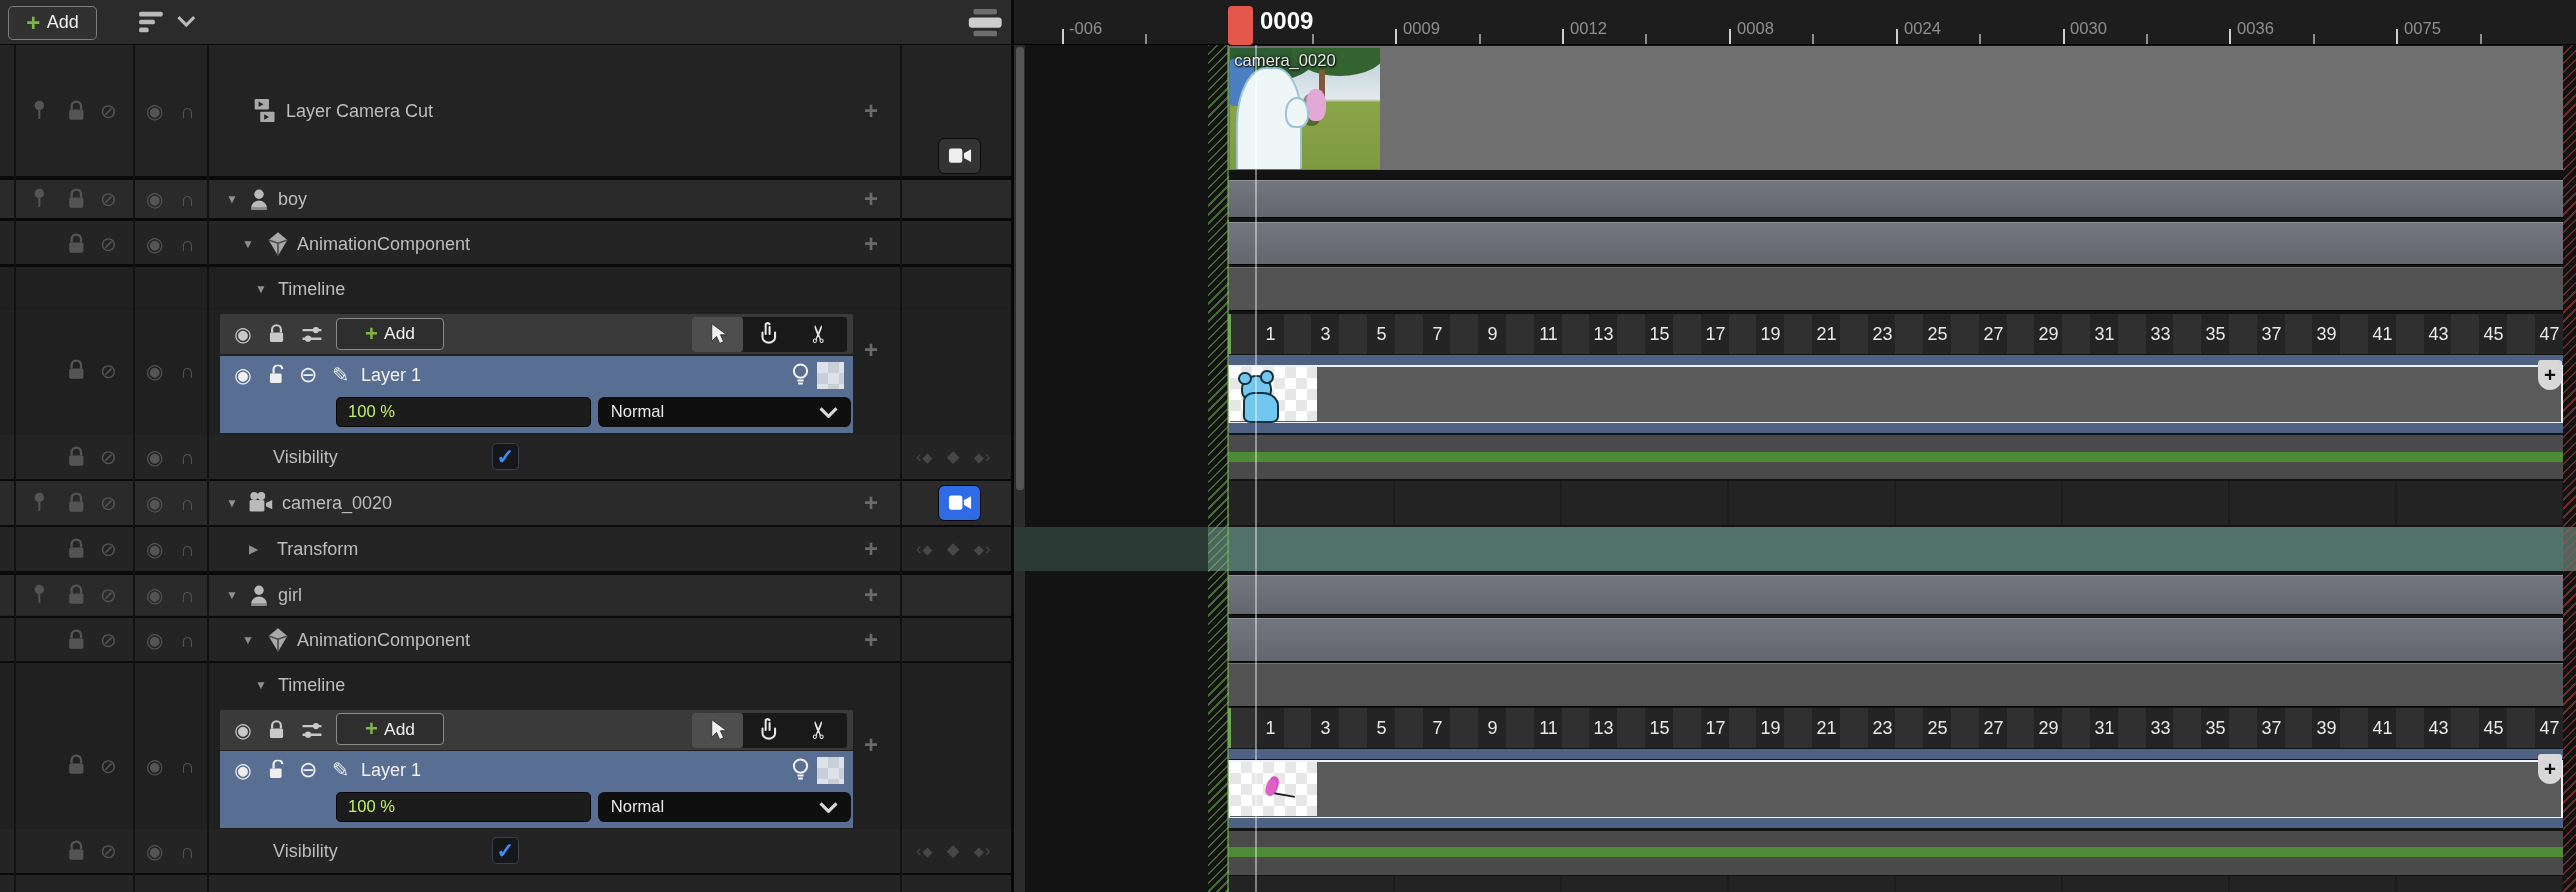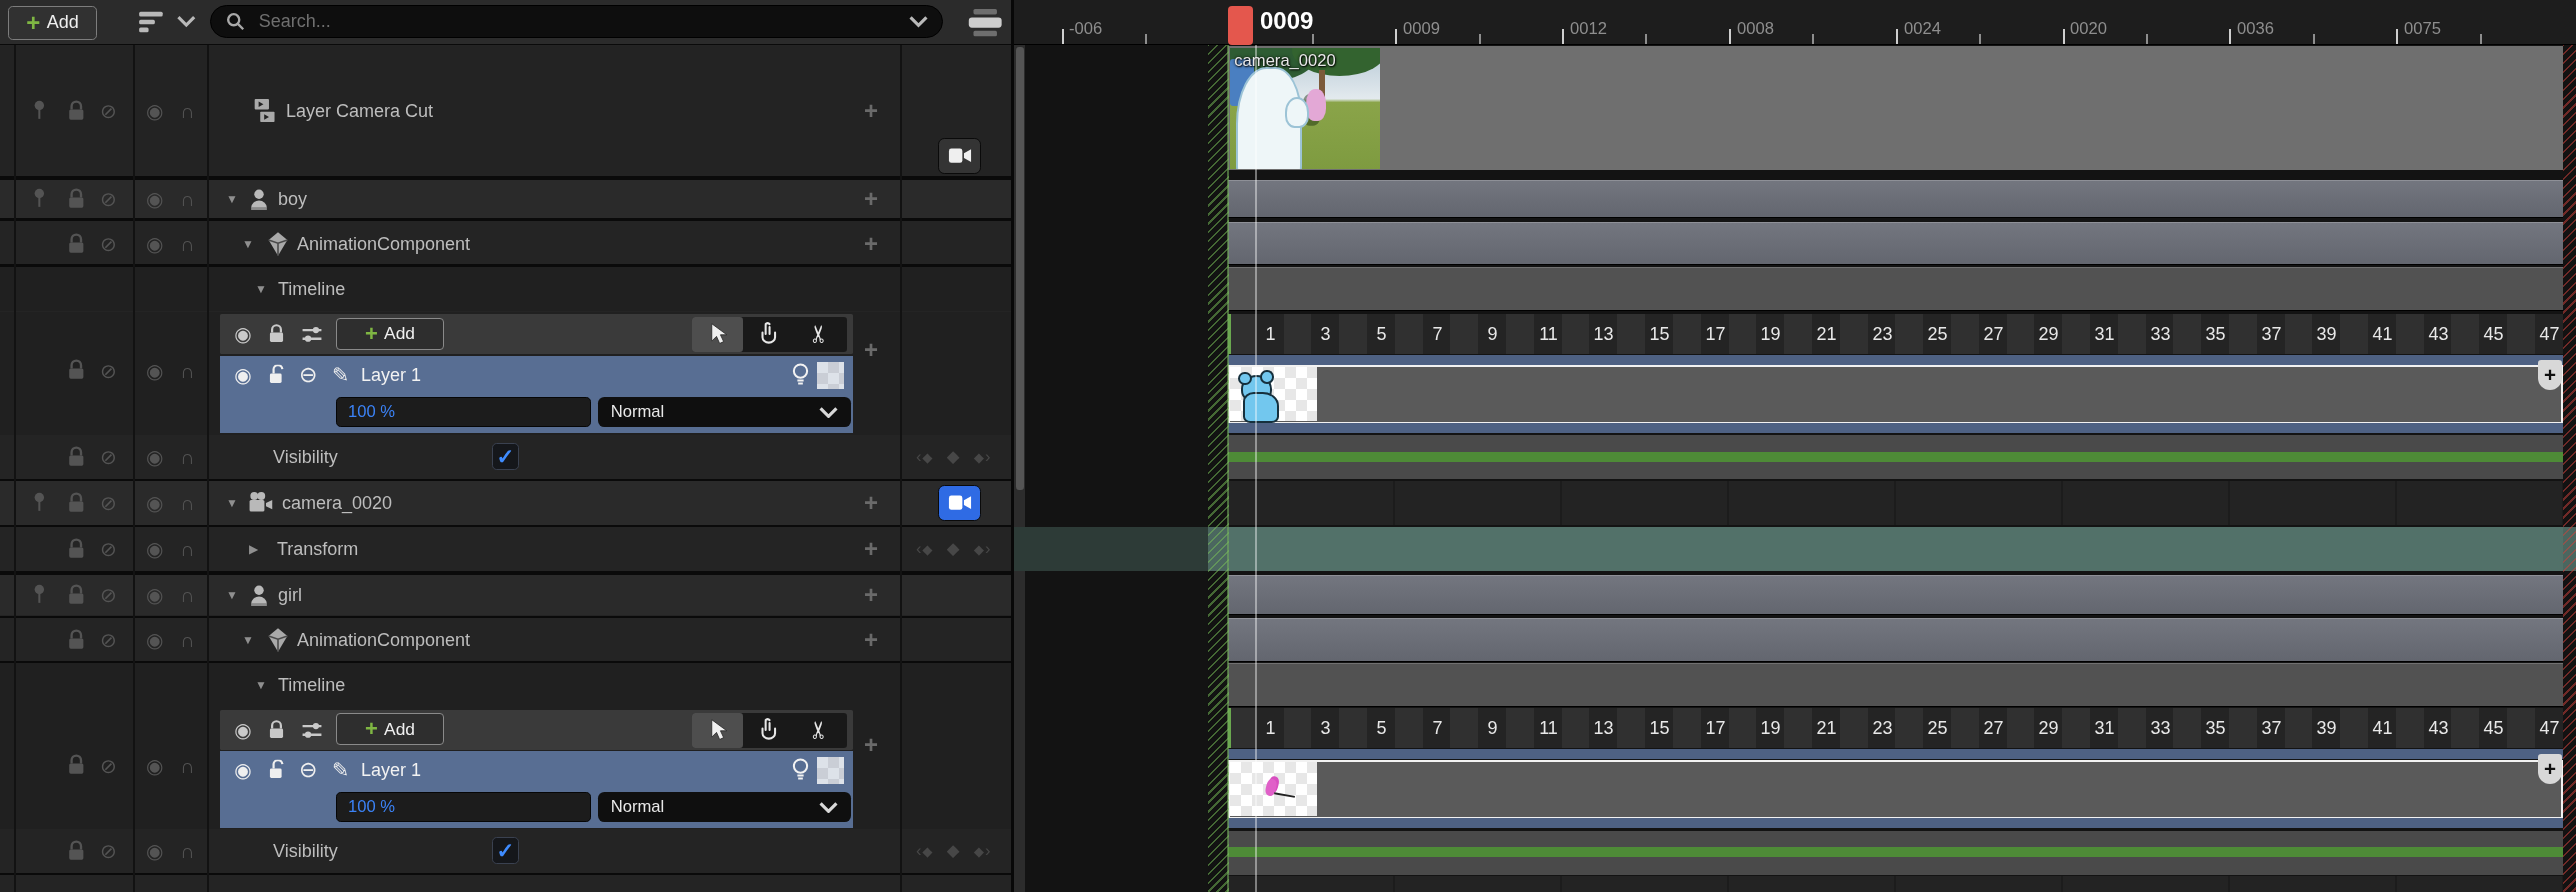--- a/index.html
+++ b/index.html
@@ -24,21 +24,21 @@
   .colsep{position:absolute;top:45px;bottom:0;width:1.6px;background:#121212}
   .rowline{position:absolute;left:0;width:1013px;background:#0a0a0a}
   .inset{position:absolute;left:220px;width:633px;background:#3a3a3a;border-radius:1.6px}
   .toolgrp{position:absolute;right:6.3px;top:2.4px;width:155px;height:35px;background:#191919;border-radius:3.2px;display:flex}
   .toolbtn{width:51px;height:35px;display:flex;align-items:center;justify-content:center}
   .toolbtn.sel{background:#4e4e4e;border-radius:3.2px}
   .addsmall{position:absolute;left:116px;top:3.2px;width:108px;height:32px;background:#2e2e2e;border:1.6px solid #8a8a8a;
             border-radius:4px;display:flex;align-items:center;justify-content:center;gap:6.3px;color:#efefef;font-size:17.4px;box-sizing:border-box}
   .addsmall .plusg{color:#7fb643;font-size:22px;font-weight:bold}
   .selblock{position:absolute;left:220px;width:633px;background:#586e93}
-  .field{position:absolute;background:#1c1c1c;border:1.6px solid #060606;border-radius:4.7px;color:#3b82f6;
+  .field{position:absolute;background:#1c1c1c;border:1.6px solid #060606;border-radius:4.7px;color:#bef264;
          font-size:16.6px;display:flex;align-items:center;padding:0 11px;box-sizing:border-box}
   .drop{position:absolute;background:#0f0f0f;border-radius:6.3px;color:#e8e8e8;font-size:16.6px;display:flex;
         align-items:center;padding:0 12.7px;box-sizing:border-box}
   .drop svg{margin-left:auto}
   .chk{position:absolute;width:27px;height:27px;background:#15171b;border:1.6px solid #3a4150;border-radius:4.7px;
        display:flex;align-items:center;justify-content:center;color:#3f8cff;font-size:21.4px;font-weight:bold;box-sizing:border-box}
   .keynav{position:absolute;top:50%;transform:translateY(-50%);display:flex;gap:14.2px;color:#474747;font-size:16.6px}
   .keynav span{display:flex;align-items:center;gap:0.8px}
   .cambtn{position:absolute;width:43px;height:36px;border-radius:6.3px;display:flex;align-items:center;justify-content:center;border:1.6px solid #0a0a0a;box-sizing:border-box}
   
@@ -83,34 +83,20 @@
               <rect x="0" y="11" width="20" height="6" rx="2"></rect>
               <rect x="0" y="21" width="12" height="6" rx="2"></rect>
             </g>
           </svg>
       </div>
       <div class="abs" style="left:176px;top:14.2px">
         <svg width="20.6" height="14.2" viewBox="0 0 26 18">
             <polyline points="3,4 13,14 23,4" fill="none" stroke="#b9b9b9" stroke-width="4"></polyline>
           </svg>
       </div>
-      <div class="searchpill">
-        <span>
-          <svg width="20.6" height="20.6" viewBox="0 0 26 26">
-              <circle cx="11" cy="11" r="7" fill="none" stroke="#a9a9a9" stroke-width="3"></circle>
-              <line x1="16" y1="16" x2="23" y2="23" stroke="#a9a9a9" stroke-width="3"></line>
-            </svg>
-        </span>
-        <input type="text" placeholder="Search..." style="">
-        <span>
-          <svg width="19" height="12.7" viewBox="0 0 24 16">
-              <polyline points="2,3 12,13 22,3" fill="none" stroke="#b9b9b9" stroke-width="4"></polyline>
-            </svg>
-        </span>
-      </div>
       <div class="abs" style="left:968px;top:8px">
         <svg width="36" height="28.5" viewBox="0 0 46 36">
             <rect x="7" y="1" width="30" height="7" rx="2" fill="#6e6e6e"></rect>
             <rect x="1" y="12" width="42" height="13" rx="4" fill="#cdcdcd"></rect>
             <rect x="7" y="29" width="30" height="7" rx="2" fill="#6e6e6e"></rect>
           </svg>
       </div>
       <div class="abs" style="left:1017px;top:8px">
         <svg width="36" height="28.5" viewBox="0 0 46 36">
             <rect x="7" y="1" width="30" height="6" rx="2" fill="#6e6e6e"></rect>
@@ -832,21 +818,21 @@
         <div class="ticklbl" style="left: 55px;">-006</div>
         <div class="tick" style="left: 381px; top: 28.5px; height: 15px;"></div>
         <div class="ticklbl" style="left: 389px;">0009</div>
         <div class="tick" style="left: 548px; top: 28.5px; height: 15px;"></div>
         <div class="ticklbl" style="left: 556px;">0012</div>
         <div class="tick" style="left: 715px; top: 28.5px; height: 15px;"></div>
         <div class="ticklbl" style="left: 723px;">0008</div>
         <div class="tick" style="left: 882px; top: 28.5px; height: 15px;"></div>
         <div class="ticklbl" style="left: 890px;">0024</div>
         <div class="tick" style="left: 1049px; top: 28.5px; height: 15px;"></div>
-        <div class="ticklbl" style="left: 1056px;">0020</div>
+        <div class="ticklbl" style="left: 1056px;">0030</div>
         <div class="tick" style="left: 1215px; top: 28.5px; height: 15px;"></div>
         <div class="ticklbl" style="left: 1223px;">0036</div>
         <div class="tick" style="left: 1382px; top: 28.5px; height: 15px;"></div>
         <div class="ticklbl" style="left: 1390px;">0075</div>
         <div class="tick" style="left: 131px; top: 34px; height: 9.5px; background: rgb(142, 142, 142);"></div>
         <div class="tick" style="left: 298px; top: 34px; height: 9.5px; background: rgb(142, 142, 142);"></div>
         <div class="tick" style="left: 465px; top: 34px; height: 9.5px; background: rgb(142, 142, 142);"></div>
         <div class="tick" style="left: 631px; top: 34px; height: 9.5px; background: rgb(142, 142, 142);"></div>
         <div class="tick" style="left: 798px; top: 34px; height: 9.5px; background: rgb(142, 142, 142);"></div>
         <div class="tick" style="left: 965px; top: 34px; height: 9.5px; background: rgb(142, 142, 142);"></div>

